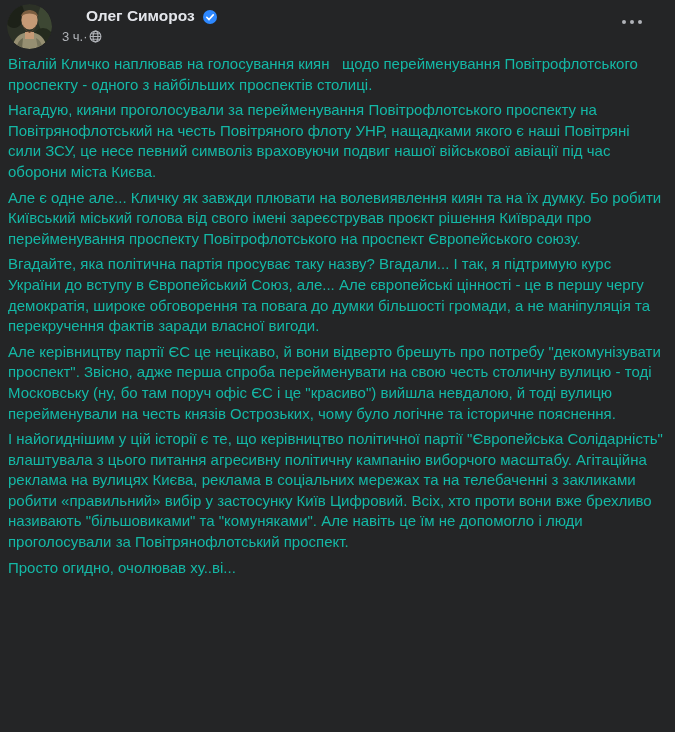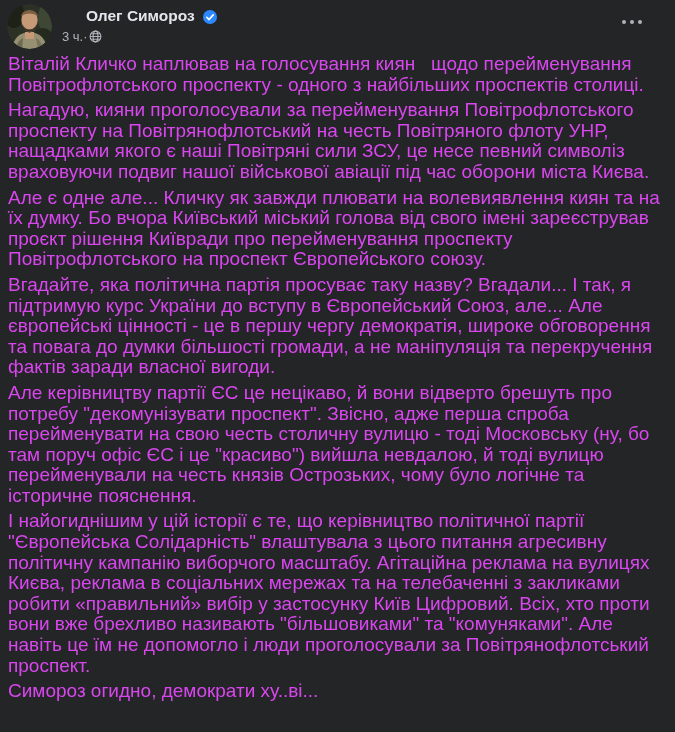--- a/index.html
+++ b/index.html
@@ -70,23 +70,23 @@
   .more-button .dot {
     width: 4px;
     height: 4px;
     border-radius: 50%;
     background: #b0b3b8;
   }
   .content {
     padding: 5px 9px 0 8px;
   }
   .content p {
-    font-size: 19px;
+    font-size: 15px;
     line-height: 20.6px;
-    color: #d946ef;
+    color: #14b8a6;
     margin: 0 0 5px 0;
     white-space: pre-wrap;
   }
 </style>
 </head>
 <body>
 
 <article class="post">
 
   <header class="post-header">
@@ -142,20 +142,20 @@
       <span class="dot"></span>
       <span class="dot"></span>
     </button>
 
   </header>
 
   <div class="content">
 
   <p>Віталій Кличко наплював на голосування киян   щодо перейменування Повітрофлотського проспекту - одного з найбільших проспектів столиці.</p>
       <p>Нагадую, кияни проголосували за перейменування Повітрофлотського проспекту на Повітрянофлотський на честь Повітряного флоту УНР, нащадками якого є наші Повітряні сили ЗСУ, це несе певний символіз враховуючи подвиг нашої військової авіації під час оборони міста Києва.</p>
-      <p>Але є одне але... Кличку як завжди плювати на волевиявлення киян та на їх думку. Бо вчора Київський міський голова від свого імені зареєстрував проєкт рішення Київради про перейменування проспекту Повітрофлотського на проспект Європейського союзу.</p>
+      <p>Але є одне але... Кличку як завжди плювати на волевиявлення киян та на їх думку. Бо робити Київський міський голова від свого імені зареєстрував проєкт рішення Київради про перейменування проспекту Повітрофлотського на проспект Європейського союзу.</p>
       <p>Вгадайте, яка політична партія просуває таку назву? Вгадали... І так, я підтримую курс України до вступу в Європейський Союз, але... Але європейські цінності - це в першу чергу демократія, широке обговорення та повага до думки більшості громади, а не маніпуляція та перекручення фактів заради власної вигоди.</p>
       <p>Але керівництву партії ЄС це нецікаво, й вони відверто брешуть про потребу "декомунізувати проспект". Звісно, адже перша спроба перейменувати на свою честь столичну вулицю - тоді Московську (ну, бо там поруч офіс ЄС і це "красиво") вийшла невдалою, й тоді вулицю перейменували на честь князів Острозьких, чому було логічне та історичне пояснення.</p>
       <p>І найогиднішим у цій історії є те, що керівництво політичної партії "Європейська Солідарність" влаштувала з цього питання агресивну політичну кампанію виборчого масштабу. Агітаційна реклама на вулицях Києва, реклама в соціальних мережах та на телебаченні з закликами робити «правильний» вибір у застосунку Київ Цифровий. Всіх, хто проти вони вже брехливо називають "більшовиками" та "комуняками". Але навіть це їм не допомогло і люди проголосували за Повітрянофлотський проспект.</p>
-      <p>Симороз огидно, демократи ху..ві...</p>
+      <p>Просто огидно, очолював ху..ві...</p>
     </div>
 
 </article>
 
 </body></html>

